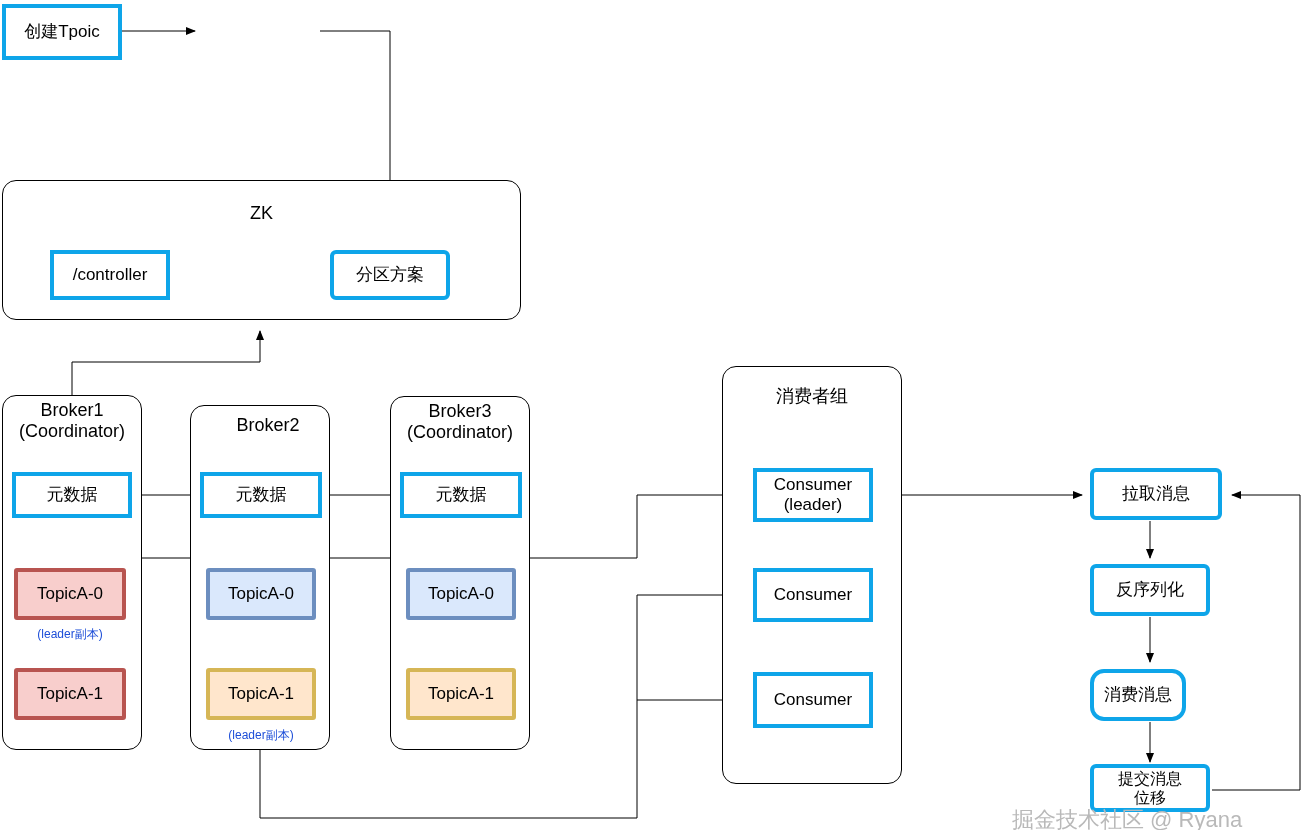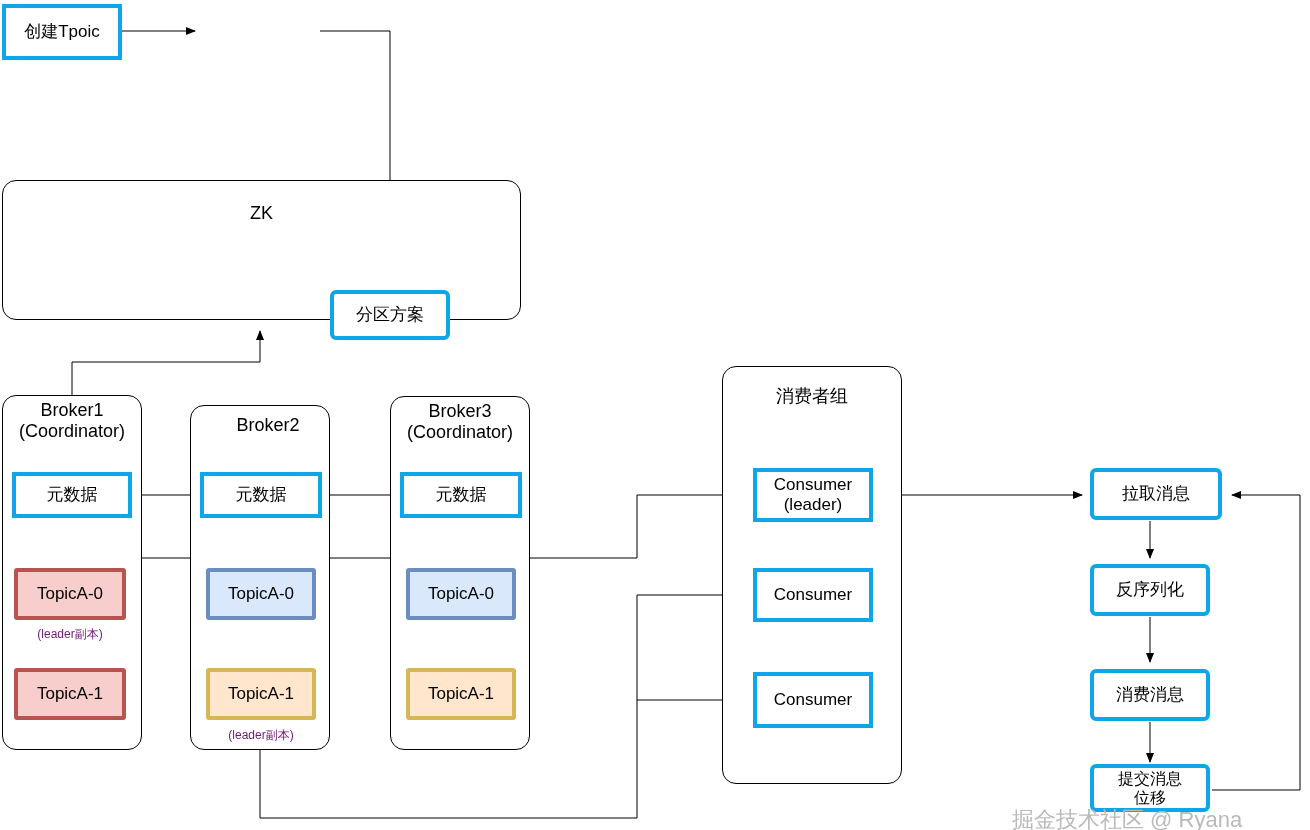--- a/index.html
+++ b/index.html
@@ -42,21 +42,21 @@
     position: absolute;
     left: 0;
     right: 0;
     text-align: center;
     font-size: 18px;
   }
   .label {
     position: absolute;
     font-size: 12px;
     text-align: center;
-    color: #701a75;
+    color: #1d4ed8;
     white-space: nowrap;
   }
   .partition {
     border-radius: 3px;
   }
   svg.edges {
     position: absolute;
     left: 0;
     top: 0;
     width: 1310px;
@@ -109,21 +109,22 @@
     <path d="M1240,495 L1232,495" stroke="#000" fill="none" marker-end="url(#arrow)"></path>
 
     <path d="M637,700 L637,818 L260,818 L260,725" stroke="#000" fill="none" marker-end="url(#arrow)"></path>
   </svg>
 
   <div class="node" style="left:2px; top:4px; width:120px; height:56px;">创建Tpoic</div>
 
 
   <div class="container" style="left:2px; top:180px; width:519px; height:140px;"></div>
   <div class="container-title" style="left:2px; top:203px; width:519px;">ZK</div>
-  <div class="node" style="left:330px; top:250px; width:120px; height:50px; border-radius:6px;margin-top:40px;">分区方案</div>
+  <div class="node" style="left:50px; top:250px; width:120px; height:50px;">/controller</div>
+  <div class="node" style="left:330px; top:250px; width:120px; height:50px; border-radius:6px;">分区方案</div>
 
   <div class="container" style="left:2px; top:395px; width:140px; height:355px;"></div>
   <div class="container-title" style="left:2px; top:400px; width:140px;">Broker1
 (Coordinator)</div>
   <div class="node" style="left:12px; top:472px; width:120px; height:46px;">元数据</div>
   <div class="node partition" style="left:14px; top:568px; width:112px; height:52px; background:#f8cecc; border-color:#b85450;">TopicA-0</div>
   <div class="label" style="left:14px; top:626px; width:112px;">(leader副本)</div>
   <div class="node partition" style="left:14px; top:668px; width:112px; height:52px; background:#f8cecc; border-color:#b85450;">TopicA-1</div>
 
   <div class="container" style="left:190px; top:405px; width:140px; height:345px;"></div>
@@ -142,19 +143,19 @@
 
   <div class="container" style="left:722px; top:366px; width:180px; height:418px;"></div>
   <div class="container-title" style="left:722px; top:384px; width:180px;">消费者组</div>
   <div class="node" style="left:753px; top:468px; width:120px; height:54px;">Consumer
 (leader)</div>
   <div class="node" style="left:753px; top:568px; width:120px; height:54px;">Consumer</div>
   <div class="node" style="left:753px; top:672px; width:120px; height:56px;">Consumer</div>
 
   <div class="node" style="left:1090px; top:468px; width:132px; height:52px; border-radius:6px;">拉取消息</div>
   <div class="node" style="left:1090px; top:564px; width:120px; height:52px; border-radius:6px;">反序列化</div>
-  <div class="node" style="left:1090px; top:669px; width:120px; height:52px; border-radius:6px;">消费消息</div>
+  <div class="node" style="left:1090px; top:669px; width:96px; height:52px; border-radius:14px;">消费消息</div>
   <div class="node" style="left:1090px; top:764px; width:120px; height:48px; border-radius:6px; font-size:16px;">提交消息
 位移</div>
 
   <div class="watermark" style="left:1012px; top:805px;">掘金技术社区 @ Ryana</div>
 
 </div>
 
 </body></html>

